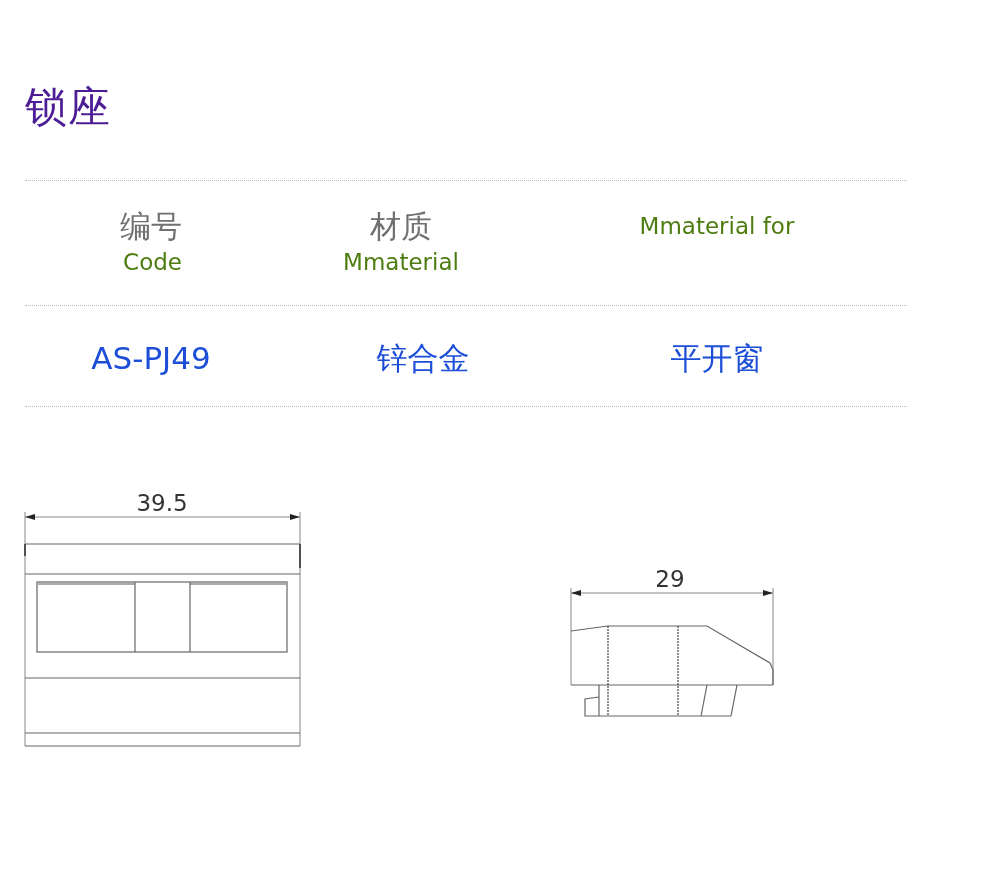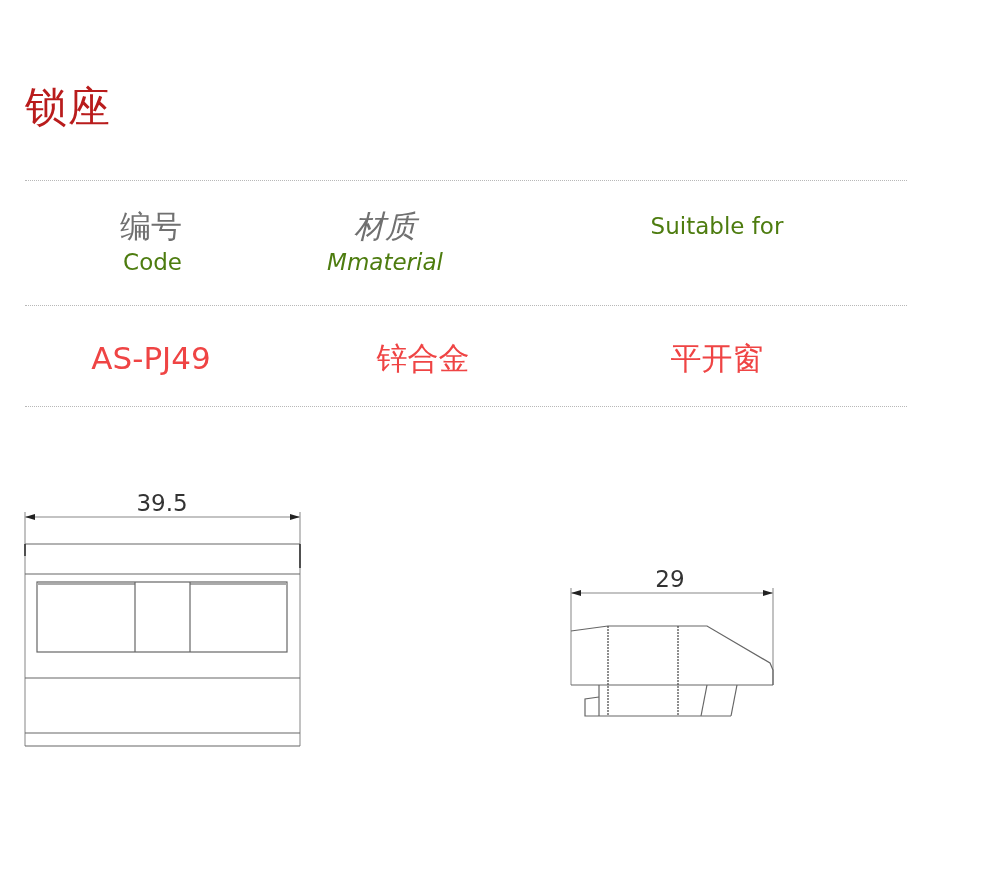--- a/index.html
+++ b/index.html
@@ -14,21 +14,21 @@
       overflow: hidden;
       font-family: "DejaVu Sans", "Liberation Sans", sans-serif;
       color: #666666;
     }
     .page-title {
       position: absolute;
       left: 25px;
       top: 82px;
       font-size: 42px;
       line-height: 50px;
-      color: #b91c1c;
+      color: #4c1d95;
       font-weight: 300;
       letter-spacing: 1px;
     }
     .divider {
       position: absolute;
       left: 25px;
       width: 882px;
       height: 0;
       border-top: 1px dotted #b8b8b8;
     }
@@ -45,21 +45,21 @@
     }
     .label-en {
       font-size: 23px;
       line-height: 28px;
       color: #4d7c0f;
       margin-top: 4px;
     }
     .value {
       font-size: 31px;
       line-height: 36px;
-      color: #ef4444;
+      color: #1d4ed8;
     }
     svg.drawing {
       position: absolute;
       left: 0;
       top: 0;
       overflow: visible;
     }
     .dim-label {
       font-family: "DejaVu Sans", "Liberation Sans", sans-serif;
       font-size: 23px;
@@ -72,26 +72,26 @@
 <div class="page-title">锁座</div>
 
 <div class="divider" style="top:180px;"></div>
 <div class="divider" style="top:305px;"></div>
 <div class="divider" style="top:406px;"></div>
 
 <div class="spec-cell" style="left:151px; top:208px;text-align:right;">
   <div class="label-zh">编号</div>
   <div class="label-en">Code</div>
 </div>
-<div class="spec-cell" style="left:385px; top:208px;font-style:italic;">
+<div class="spec-cell" style="left:401px; top:208px;">
   <div class="label-zh">材质</div>
   <div class="label-en">Mmaterial</div>
 </div>
 <div class="spec-cell" style="left:717px; top:208px;">
-  <div class="label-en">Suitable for</div>
+  <div class="label-en">Mmaterial for</div>
 </div>
 
 <div class="spec-cell value" style="left:151px; top:340px;">AS-PJ49</div>
 <div class="spec-cell value" style="left:403px; top:340px;margin-left:20px;">锌合金</div>
 <div class="spec-cell value" style="left:717px; top:340px;">平开窗</div>
 
 <svg class="drawing" width="1000" height="883" viewBox="0 0 1000 883">
   <defs>
     <marker id="arrow-end" viewBox="0 0 10 6" refX="10" refY="3" markerWidth="10" markerHeight="6" orient="auto" markerUnits="userSpaceOnUse">
       <path d="M0,0 L10,3 L0,6 z" fill="#222222"></path>

